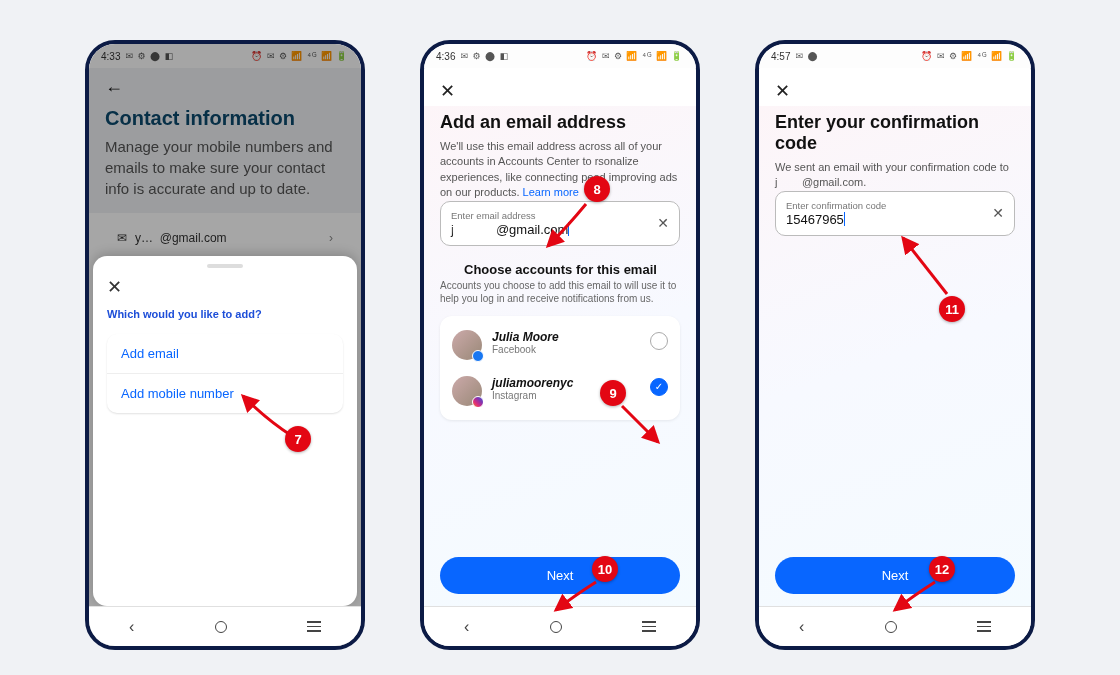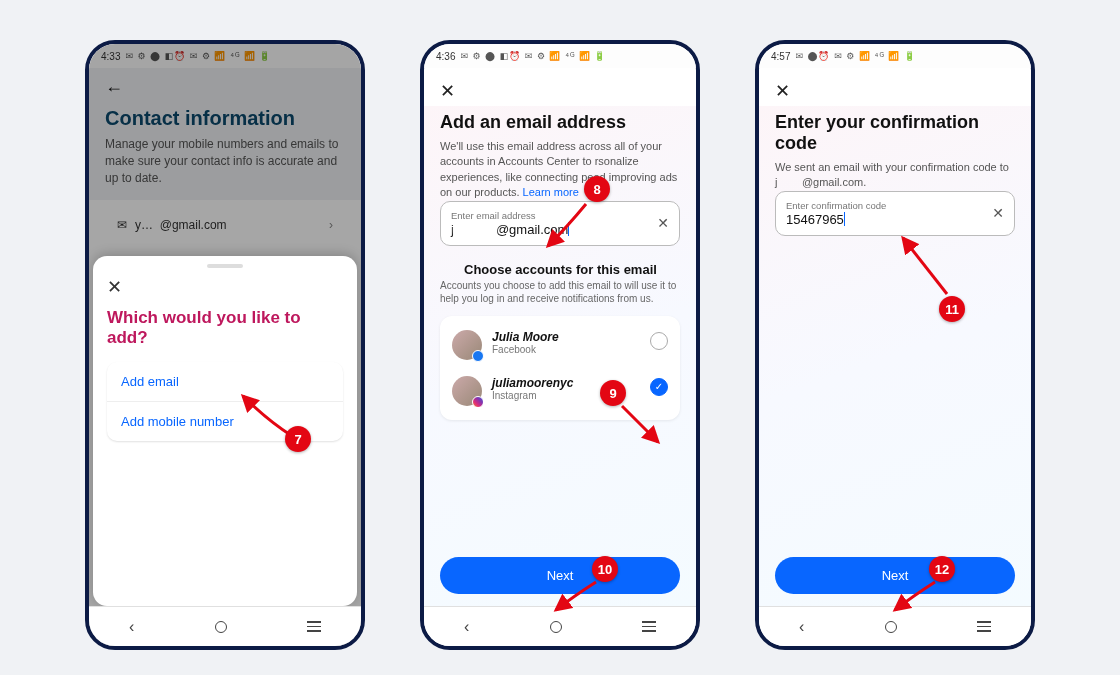--- a/index.html
+++ b/index.html
@@ -18,49 +18,50 @@
     height: 610px;
     border: 4px solid #0c1b45;
     border-radius: 30px;
     overflow: hidden;
     position: relative;
     background: #fff;
   }
   .statusbar {
     height: 24px;
     display: flex;
+    justify-content: space-between;
     align-items: center;
     padding: 0 12px;
     font-size: 10px;
     color: #333;
     background: #fdfdfd;
   }
   .statusbar .left, .statusbar .right { display: flex; gap: 5px; align-items: center; }
   .dim { position: absolute; inset: 0; background: rgba(0,0,0,0.35); }
   
   .bg-header {
     background: #f0f2f5;
     padding: 8px 16px 14px;
   }
   .back-arrow { font-size: 18px; color: #111; margin-bottom: 10px; display: inline-block; }
   .bg-title { font-size: 20px; font-weight: 700; color:#0c4a6e; margin-bottom:6px;}
-  .bg-sub { font-size: 12px; color:#555; line-height:1.4; }
+  .bg-sub { font-size: 15px; color:#555; line-height:1.4; }
   .bg-row { background:#fff; border-radius:8px; margin:8px 16px 0; padding:10px 12px; display:flex; align-items:center; font-size:12px; color:#333;}
   .sheet {
     position: absolute;
     left: 4px; right: 4px; bottom: 40px;
     top: 212px;
     background: #fff;
     border-radius: 14px;
     padding: 14px;
     box-shadow: 0 -2px 12px rgba(0,0,0,0.2);
   }
   .grabber { width:36px; height:4px; background:#ddd; border-radius:2px; margin: -6px auto 8px;}
   .sheet .x { font-size:18px; color:#333; cursor:pointer; }
-  .sheet-title { font-size:17px; font-weight:700; color:#be185d; margin:10px 0 14px;}
+  .sheet-title { font-size:11px; font-weight:700; color:#1d4ed8; margin:10px 0 14px;}
   .option-card { background:#fff; border-radius:10px; box-shadow:0 1px 2px rgba(0,0,0,.12); overflow:hidden;}
   .option { padding:12px 14px; font-size:13px; color:#0866ff; cursor:pointer; border-bottom:1px solid #eee;}
   .option:last-child { border-bottom:none; }
   .navbar { position:absolute; left:0; right:0; bottom:0; height:40px; background:#fff; display:flex; justify-content:space-around; align-items:center; border-top:1px solid #e0e0e0;}
   .nav-icon { color:#444; font-size:16px; }
   .nav-square { width:12px; height:12px; border:1.5px solid #444; border-radius:50%; }
   .nav-ham { display:flex; flex-direction:column; gap:3px;}
   .nav-ham span { width:14px; height:1.5px; background:#444;}
   
   .content { position:absolute; top:62px; left:0; right:0; bottom:40px; background:#fdfbff; padding:0 16px;}

